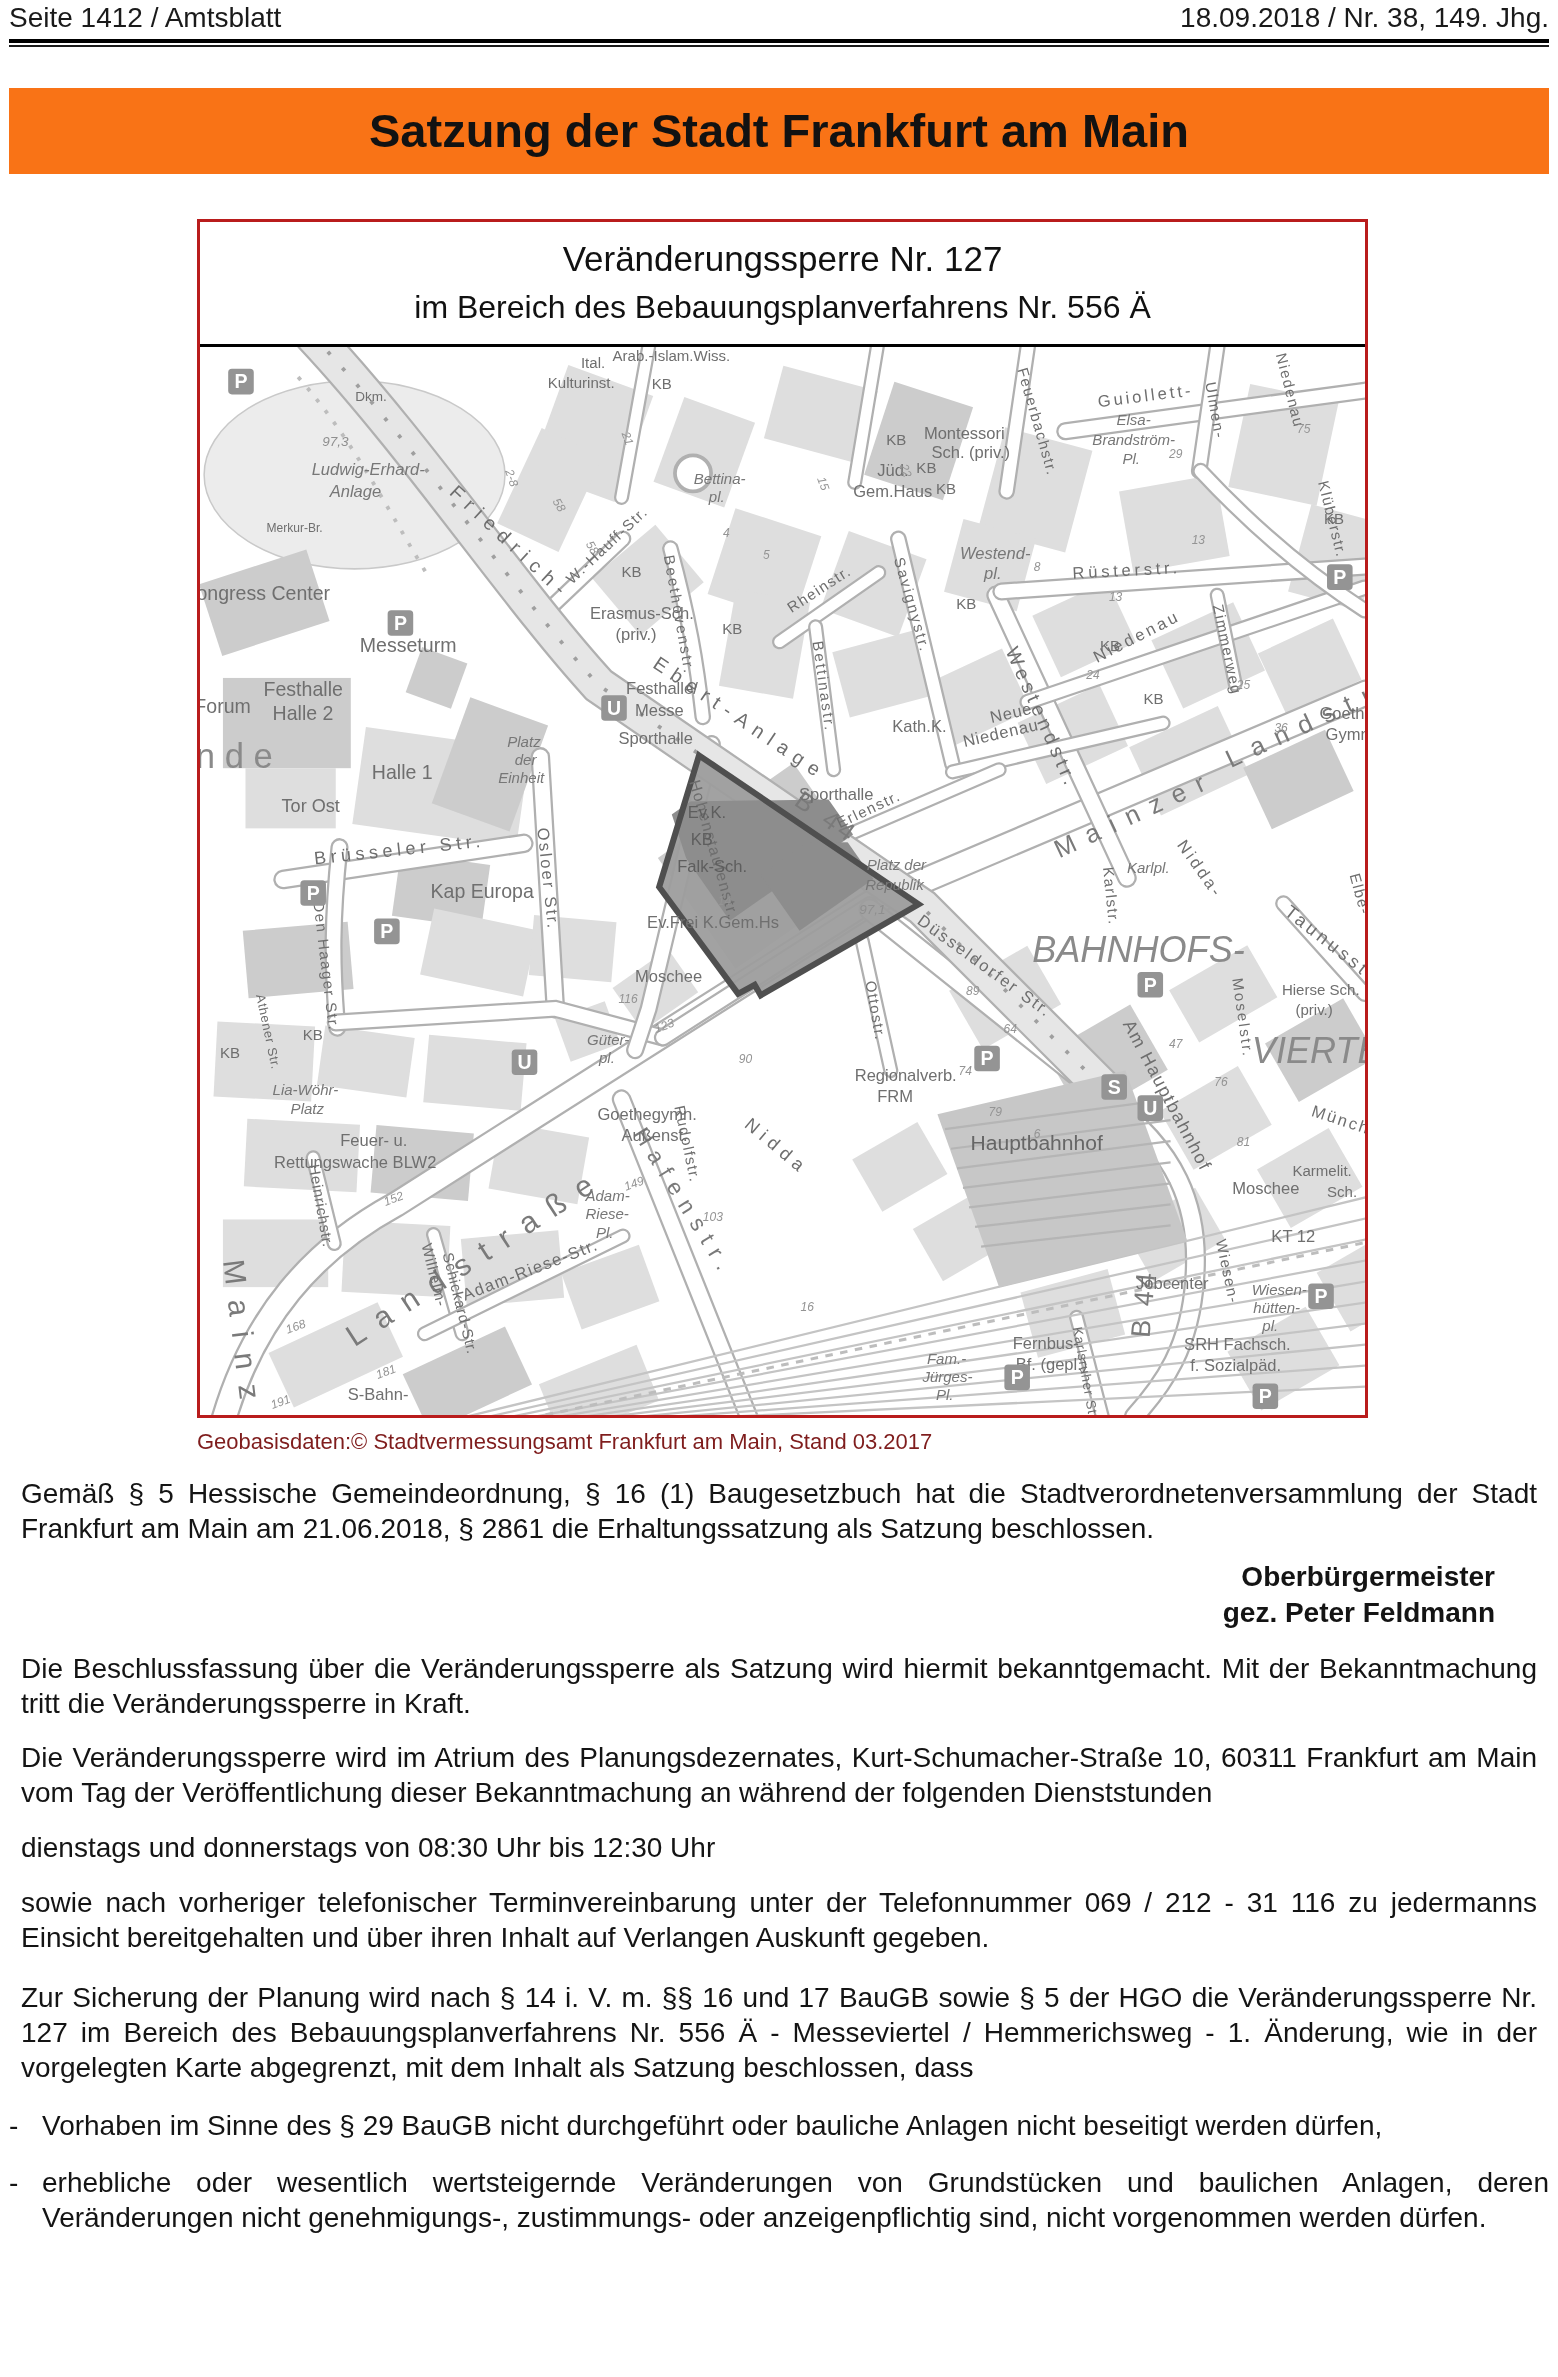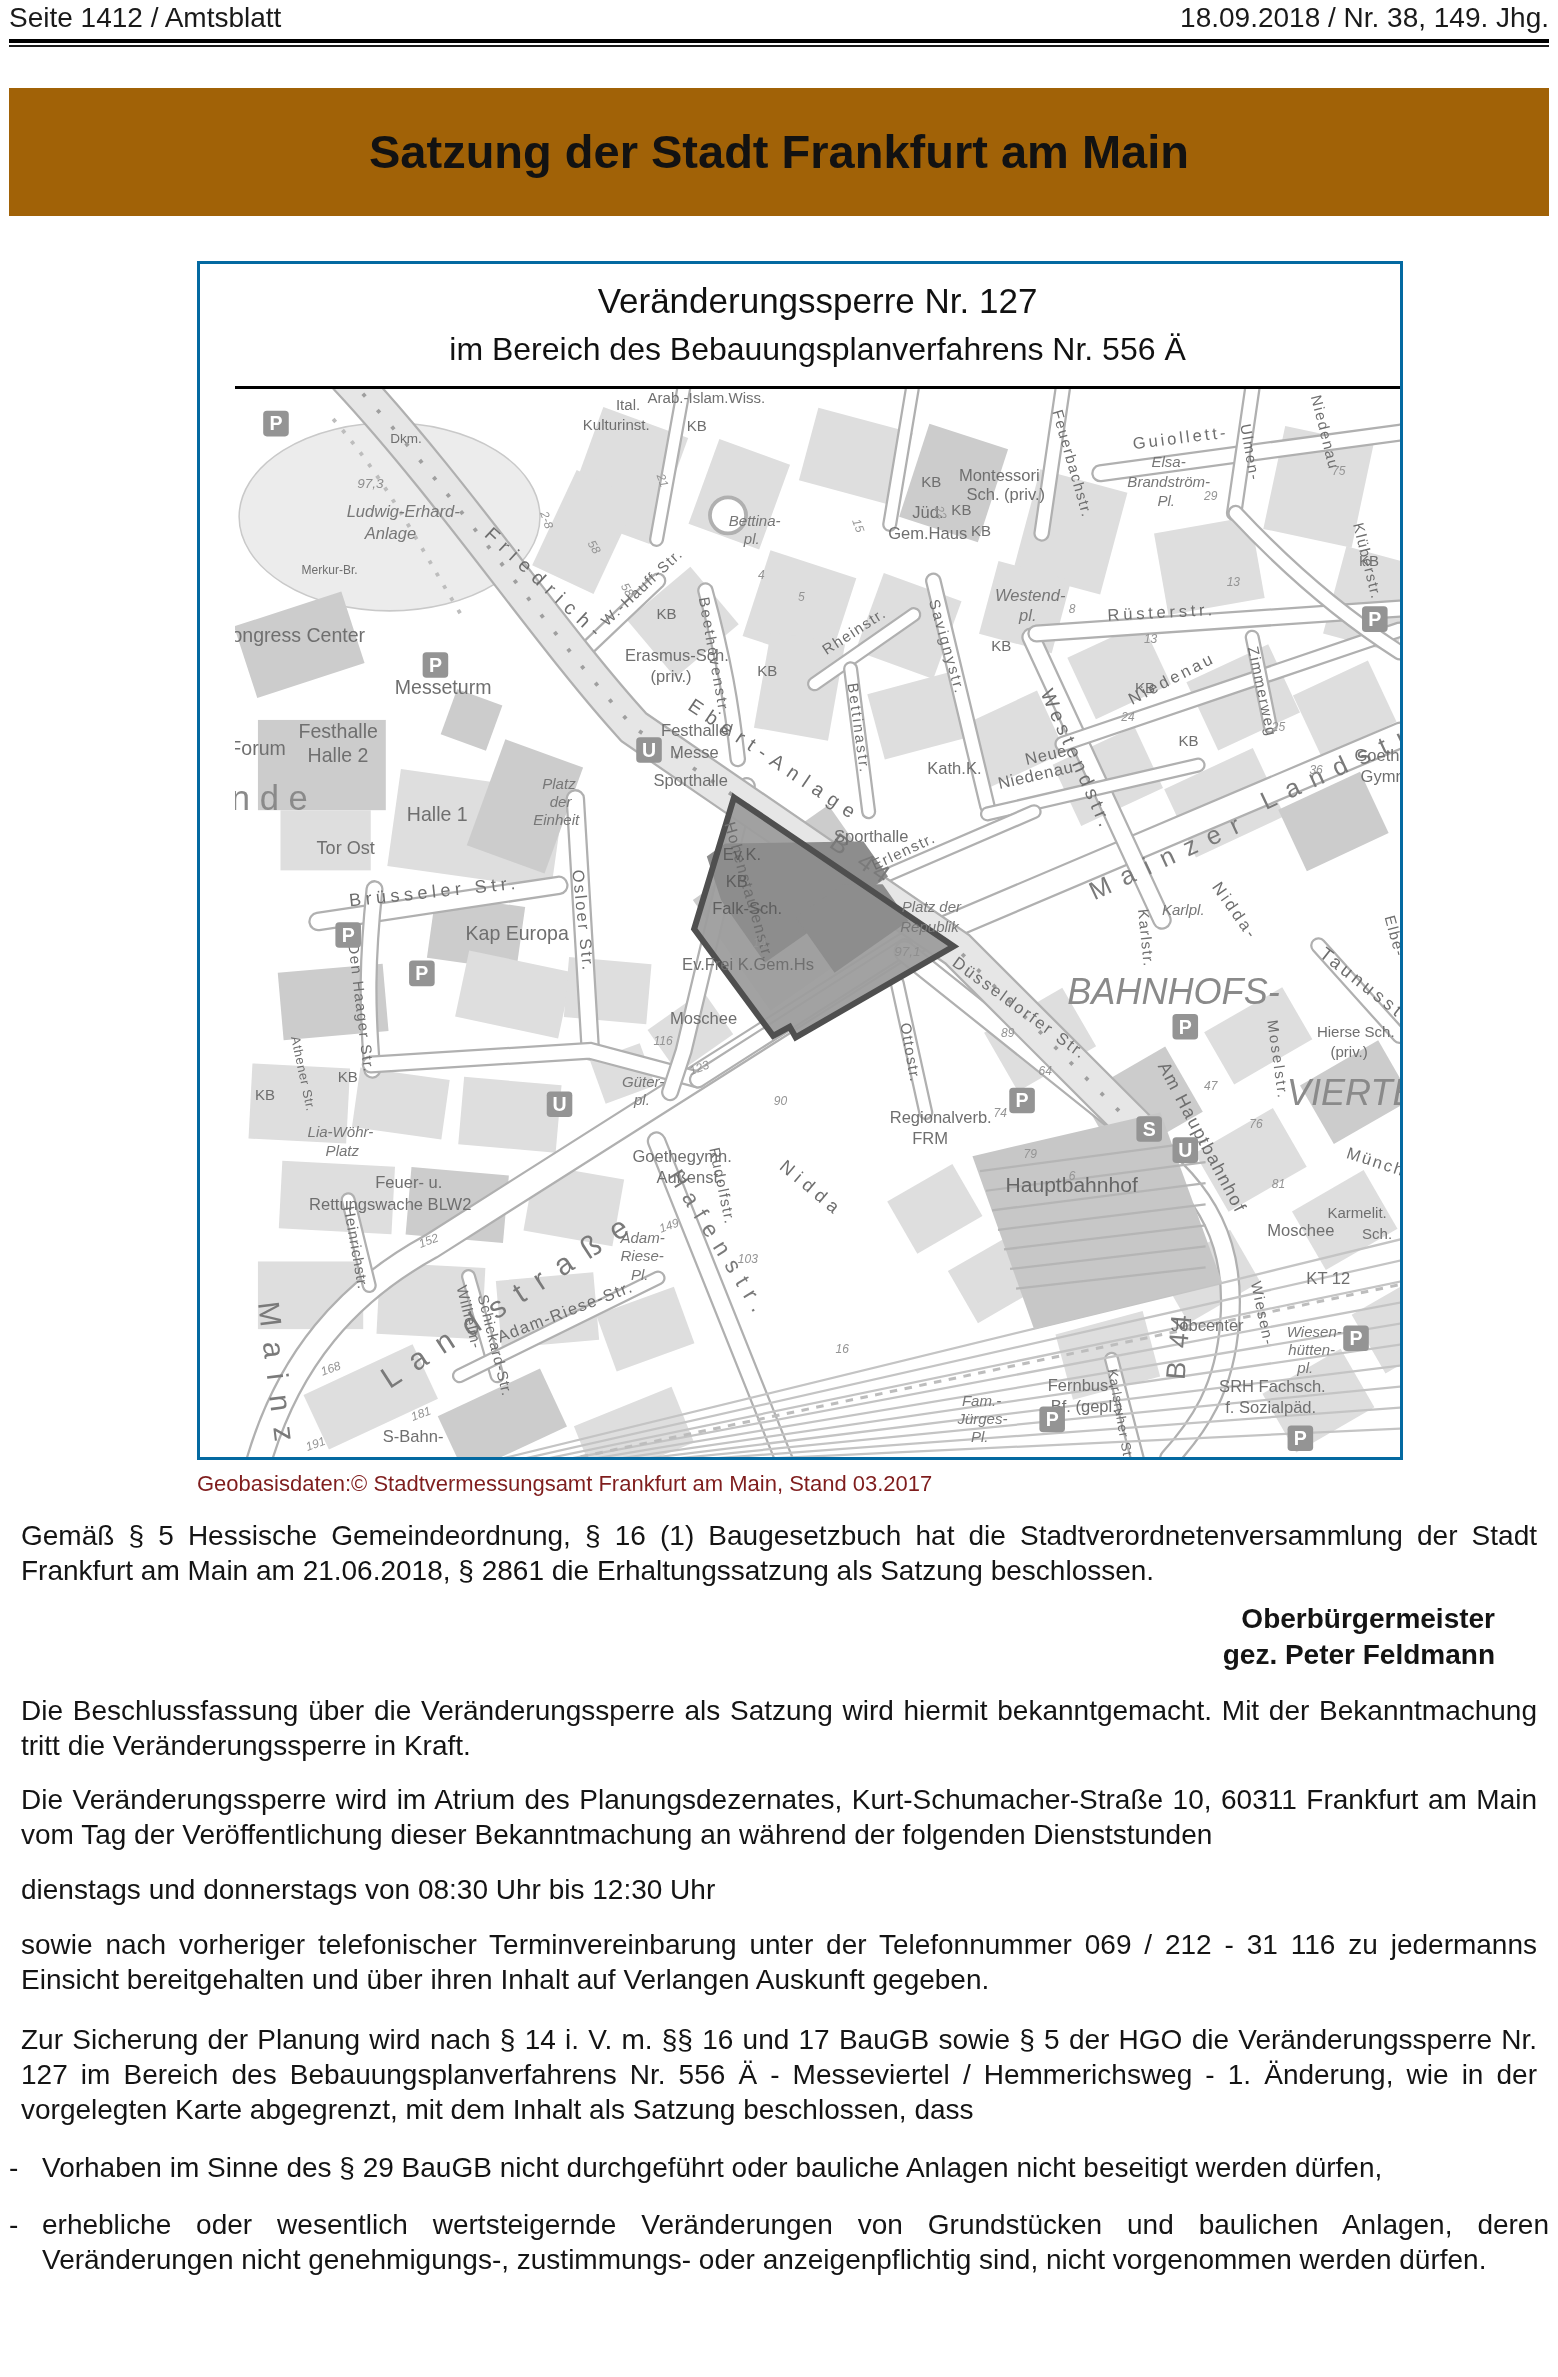--- a/index.html
+++ b/index.html
@@ -4,24 +4,24 @@
 <style>
   html,body{margin:0;padding:0;background:#ffffff;}
   body{width:1558px;font-family:"Liberation Sans","DejaVu Sans",sans-serif;color:#111;}
   .page{width:1558px;height:2377px;overflow:hidden;position:relative;background:#fff;}
   .inner{padding:0 9px;}
   
   .hdr{display:flex;justify-content:space-between;align-items:baseline;padding-top:2px;font-size:28px;color:#1a1a1a;}
   .rule1{height:4.5px;background:#000;margin-top:4.5px;}
   .rule2{height:1.5px;background:#1a1a1a;margin-top:2.3px;}
   
-  .banner{margin-top:41px;height:128px;background:#a16207;display:flex;align-items:center;justify-content:center;}
+  .banner{margin-top:41px;height:86px;background:#f97316;display:flex;align-items:center;justify-content:center;}
   .banner h1{margin:0;font-size:47px;font-weight:bold;color:#121212;letter-spacing:0px;}
   
-  .map-box{width:1165px;margin-left:188px;margin-top:45px;border:3px solid #0369a1;padding-left:35px;}
+  .map-box{width:1165px;margin-left:188px;margin-top:45px;border:3px solid #b91c1c;}
   .map-title{padding:12px 0 13.5px 0;text-align:center;}
   .map-title .l1{font-size:35px;line-height:50px;}
   .map-title .l2,.map-title .l3{font-size:32px;line-height:47px;}
   .map-wrap{border-top:3px solid #000;line-height:0;}
   svg text{font-family:"Liberation Sans","DejaVu Sans",sans-serif;}
   .caption{margin-left:188px;margin-top:10.5px;font-size:22px;color:#7f1d1d;}
   
   .bodytext{margin-top:21px;font-size:28px;line-height:35px;color:#141414;}
   .bodytext p{margin:12px;text-align:justify;hyphens:manual;-webkit-hyphens:manual;}
   .p-gap{margin-top:19.6px !important;}

